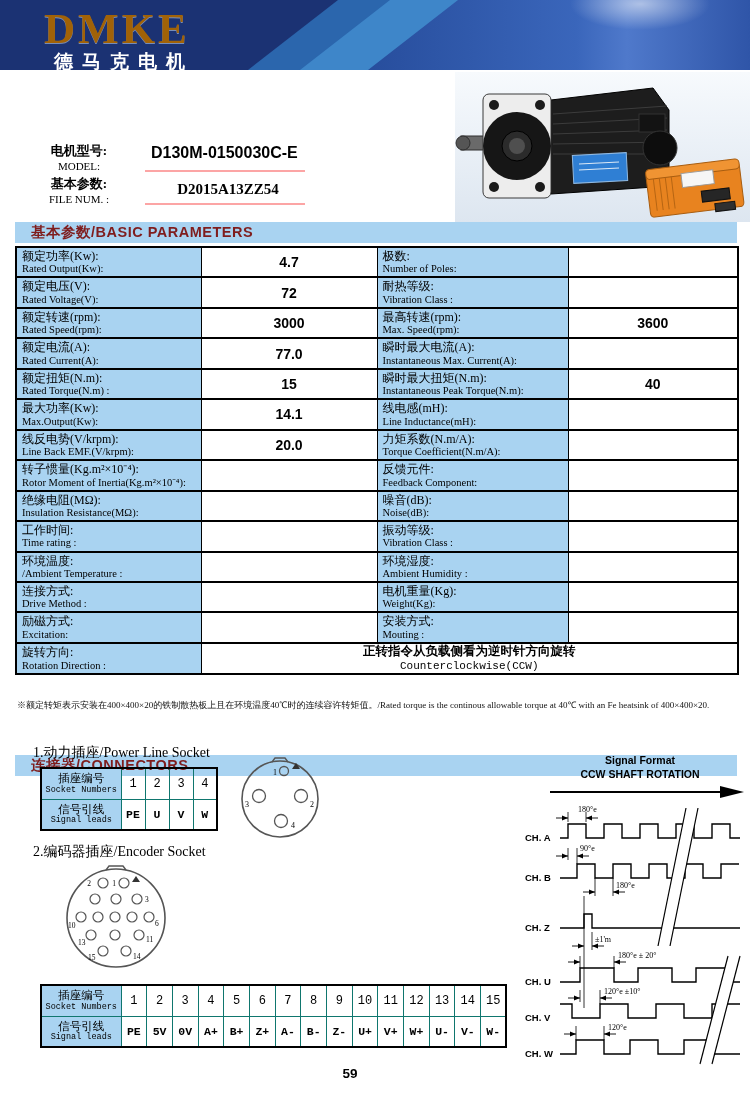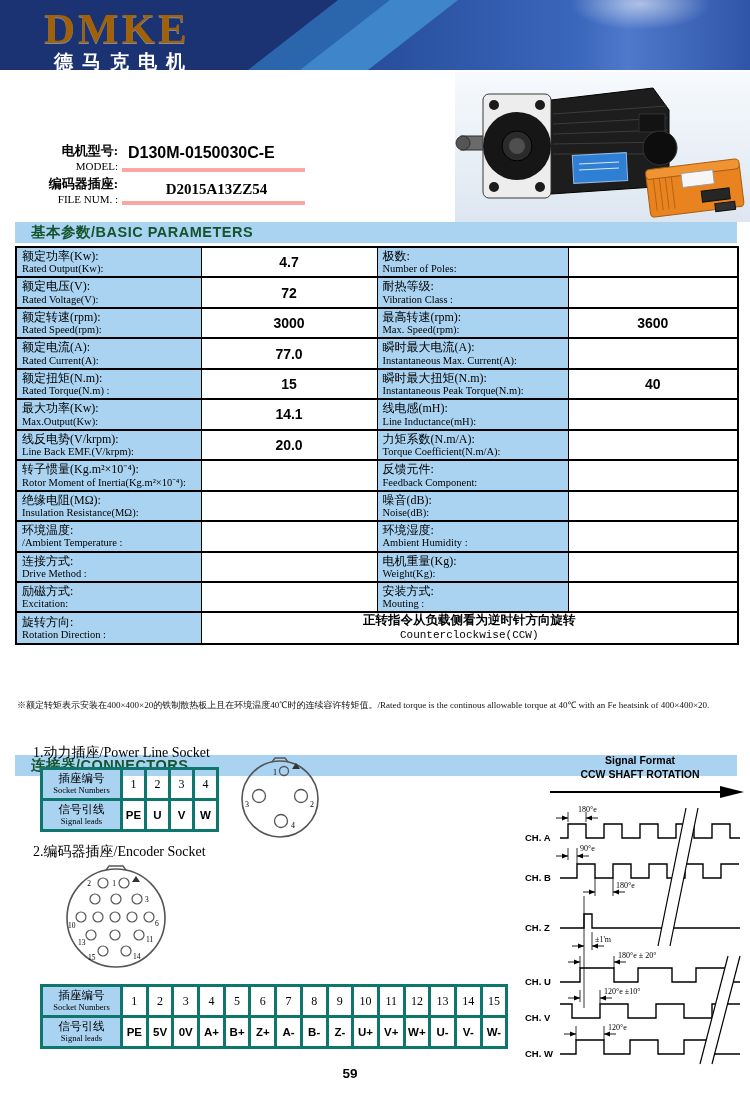--- a/index.html
+++ b/index.html
@@ -10,31 +10,31 @@
   .banner { position:absolute; left:0; top:0; }
   .logo { position:absolute; left:44px; top:4px; font-family:Liberation Serif, serif;
           font-weight:bold; font-size:43px; letter-spacing:3px; color:#a16207;
           text-shadow:0 1px 0 rgba(180,200,230,.6); }
   .logo-sub { position:absolute; left:54px; top:49px; font-size:19px; letter-spacing:9px;
           color:#fff; font-weight:bold; font-family:"Liberation Sans", sans-serif; }
 
   
   .model-block { position:absolute; left:40px; top:142px; width:265px; }
   .m-row { display:flex; margin-bottom:3px; }
-  .m-labels { width:82px; text-align:right; padding-right:4px; }
+  .m-labels { width:82px; text-align:center; padding-right:4px; }
   .m-cn { font-size:13px; font-weight:bold; }
   .m-en { font-size:11px; }
-  .m-val { flex:1; border-bottom:4px solid #fca5a5; font-family:"Liberation Sans", sans-serif;
-           font-weight:bold; font-size:16px; padding:2px 0 1px 6px; }
+  .m-val { flex:1; border-bottom:2px solid #fca5a5; font-family:"Liberation Sans", sans-serif;
+           font-weight:bold; font-size:16px; padding:2px 0 1px 6px;margin-left:23px; }
   .m-val.center { text-align:center; font-size:15px; padding-top:6px;font-family:Liberation Serif, serif; }
 
   
   .secbar { position:absolute; left:15px; width:722px; height:21px; background:#a9d3f1;
             font-family:"Liberation Sans", sans-serif; font-weight:bold; font-size:14.5px;
-            color:#14532d; line-height:21px; padding-left:16px; letter-spacing:0.5px; }
+            color:#7f1d1d; line-height:21px; padding-left:16px; letter-spacing:0.5px; }
   .notch { position:absolute; left:562px; top:729px; width:150px; height:11px; background:#fff; }
 
   
   table.params { position:absolute; left:15px; top:246px; width:722px; border-collapse:collapse;
             table-layout:fixed; border:2px solid #000; }
   table.params td { border-left:1px solid #000; border-right:1px solid #000;
             border-top:2px solid #000; border-bottom:2px solid #000; vertical-align:middle; }
   td.lc { background:#a9d3f1; padding:1px 2px 1px 5px; height:14px; }
   td.lc .cn { font-size:12px; line-height:1.2; }
   td.lc .en { font-size:10.5px; line-height:1.15; }
@@ -42,21 +42,21 @@
   td.span-v { text-align:center; }
   td.span-v .cn { font-size:12.5px; font-weight:bold; line-height:1.25; }
   td.span-v .en { font-family:"Liberation Mono", monospace; font-size:11px; line-height:1.25; }
 
   .note { position:absolute; left:17px; top:698px; font-size:9px; color:#111; width:720px; }
 
   .sub-heading { position:absolute; left:33px; font-size:14px; color:#000; }
 
   
   table.conn { position:absolute; border-collapse:collapse; border:2px solid #000; table-layout:fixed; }
-  table.conn td { border:3px solid #0f766e; text-align:center; vertical-align:middle; height:31px; }
+  table.conn td { border:1px solid #0f766e; text-align:center; vertical-align:middle; height:31px;font-family:Liberation Mono, monospace; }
   table.conn td.lc2 { background:#a9d3f1; width:80px; }
   .lc2 .cn { font-size:11.5px; line-height:1.2; }
   .lc2 .en { font-size:8.5px; line-height:1.1; }
   td.num { font-size:12px; }
   td.lead { font-family:"Liberation Sans", sans-serif; font-weight:bold; font-size:11.5px; }
 
   .pagenum { position:absolute; left:300px; top:1066px; width:100px; text-align:center;
              font-family:"Liberation Sans", sans-serif; font-size:13.5px; font-weight:bold; }
 
   svg text { font-family:"Liberation Serif", serif; }
@@ -136,21 +136,21 @@
   <div class="model-block">
     <div class="m-row">
       <div class="m-labels">
         <div class="m-cn">电机型号:</div>
         <div class="m-en">MODEL:</div>
       </div>
       <div class="m-val">D130M-0150030C-E</div>
     </div>
     <div class="m-row">
       <div class="m-labels">
-        <div class="m-cn">编码器插座:</div>
+        <div class="m-cn">基本参数:</div>
         <div class="m-en">FILE NUM. :</div>
       </div>
       <div class="m-val center">D2015A13ZZ54</div>
     </div>
   </div>
 
   <div class="secbar" style="top:222px;">基本参数/BASIC PARAMETERS</div>
 
   <table class="params">
     <colgroup>
@@ -258,20 +258,32 @@
     </tr>
     <tr>
       <td class="lc">
             <div class="cn">绝缘电阻(MΩ):</div>
             <div class="en">Insulation Resistance(MΩ):</div>
           </td>
       <td class="vc"></td>
       <td class="lc">
             <div class="cn">噪音(dB):</div>
             <div class="en">Noise(dB):</div>
+          </td>
+      <td class="vc"></td>
+    </tr>
+    <tr>
+      <td class="lc">
+            <div class="cn">工作时间:</div>
+            <div class="en">Time rating :</div>
+          </td>
+      <td class="vc"></td>
+      <td class="lc">
+            <div class="cn">振动等级:</div>
+            <div class="en">Vibration Class :</div>
           </td>
       <td class="vc"></td>
     </tr>
     <tr>
       <td class="lc">
             <div class="cn">环境温度:</div>
             <div class="en">/Ambient Temperature :</div>
           </td>
       <td class="vc"></td>
       <td class="lc">

